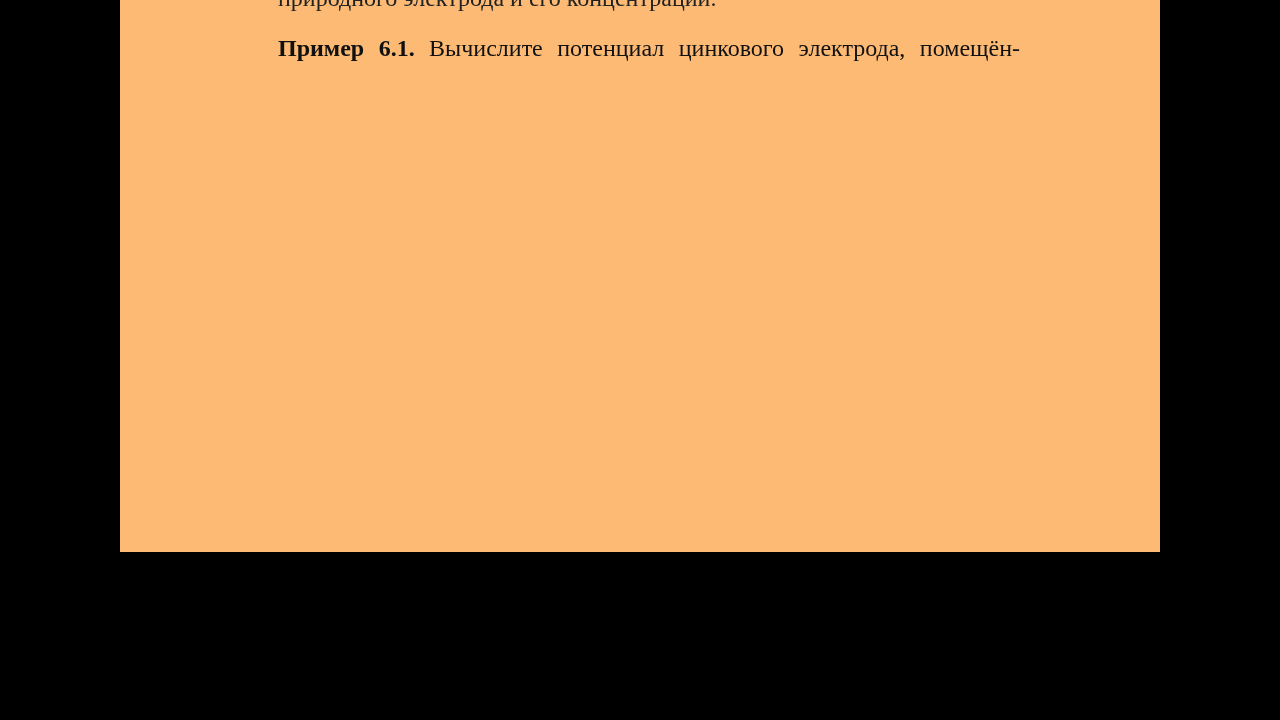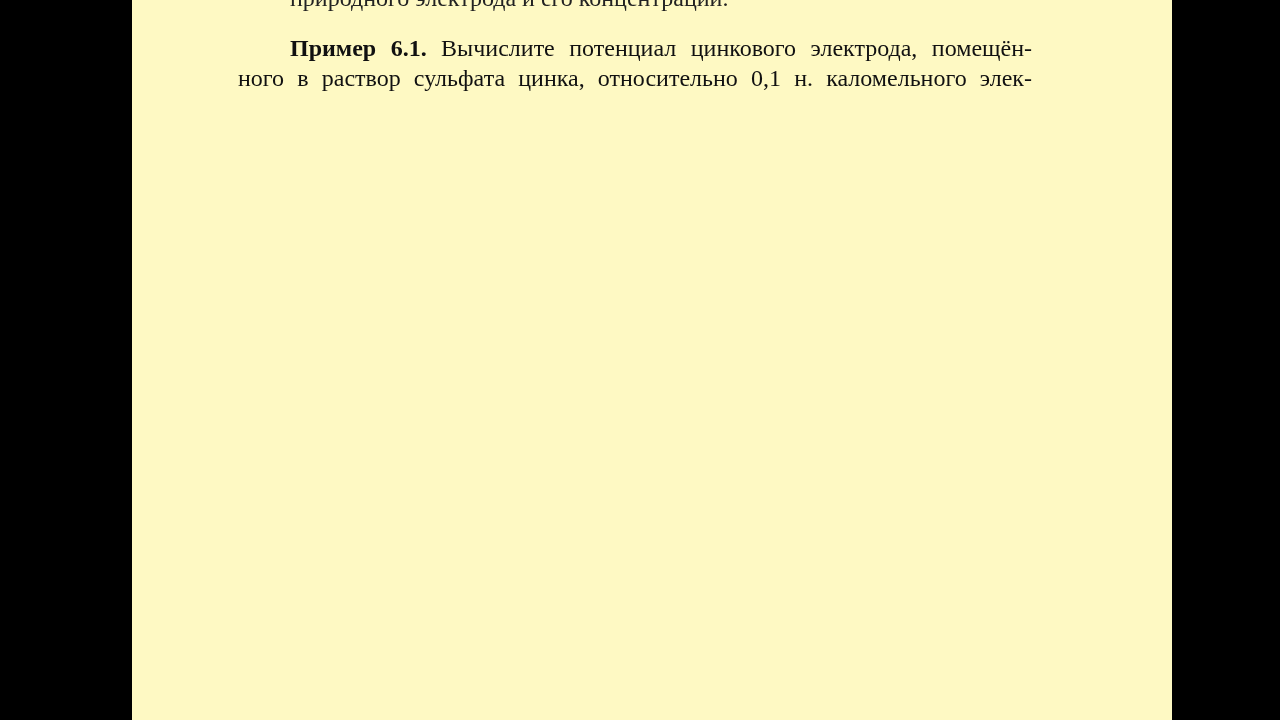--- a/index.html
+++ b/index.html
@@ -1,34 +1,33 @@
 <!DOCTYPE html>
 <html><head>
 <meta charset="utf-8">
 <style>
   html, body { margin:0; padding:0; }
   body { width:1280px; height:720px; background:#000; position:relative; overflow:hidden;
          font-family:"Liberation Serif", "DejaVu Serif", serif; color:#111; }
-  .page { position:absolute; left:132px; top:0; width:1040px; height:720px; background:#fef9c3; overflow:hidden; }
+  .page { position:absolute; left:120px; top:0; width:1040px; height:552px; background:#fdba74; overflow:hidden; }
   .line { position:absolute; left:106px; width:794px; font-size:24px; line-height:28px; white-space:nowrap; }
   .just { text-align:justify; text-align-last:justify; }
   .ind { left:158px; width:742px; }
   b { font-weight:bold; }
   sup { font-size:14px; vertical-align:11px; line-height:0; }
   .cut { top:-16px; color:#222; }
 </style>
 </head>
 <body>
 
 <div class="page">
 
   <div class="line cut ind">природного электрода и его концентрации.</div>
 
   <div class="line ind just" style="top:34px;"><b>Пример 6.1.</b> <span>Вычислите потенциал цинкового электрода, помещён-</span></div>
-  <div class="line just" style="top:64px;">ного в раствор сульфата цинка, относительно 0,1 н. каломельного элек-</div>
 
   <div class="line" style="top:94px; top:94px;"></div>
   <div class="line" style="top:94px;"></div>
 
   <div class="line" style="top:124px;"></div>
   <div class="line" style="top:94px;"></div>
 
 </div>
 
 </body></html>

